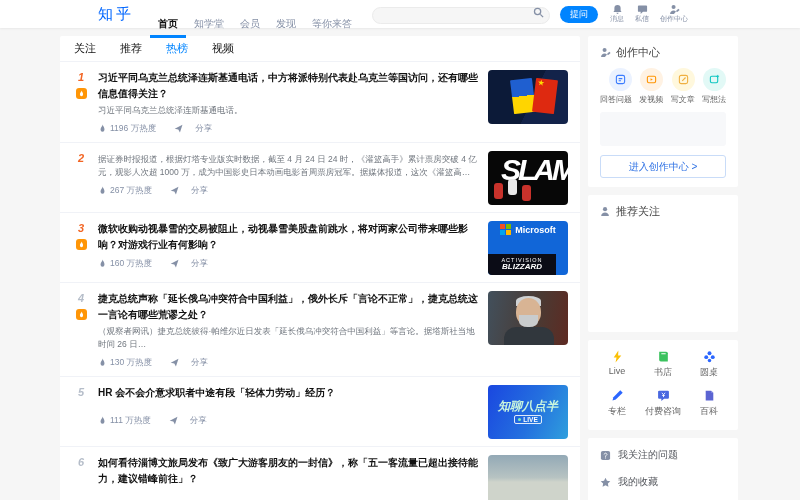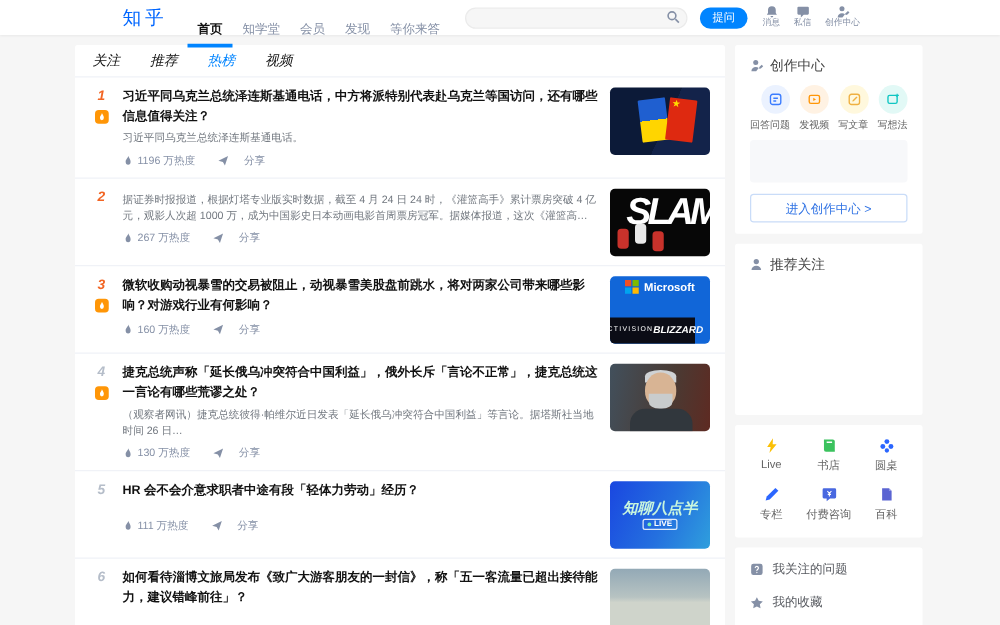--- a/index.html
+++ b/index.html
@@ -27,21 +27,21 @@
 
   
   .page { position:relative; width:800px; height:500px; }
   .main-card { position:absolute; left:60px; top:36px; width:520px; background:#fff;
     border-radius:2px; padding-bottom:20px; }
   .sidebar { position:absolute; left:588px; top:36px; width:150px; }
 
   
   .feed-tabs { display:flex; gap:8px; padding:0 6px; height:26px; align-items:center;
     border-bottom:1px solid #f0f2f7; }
-  .feed-tab { font-size:11px; color:#121212; padding:0 8px; cursor:pointer;font-style:italic; }
+  .feed-tab { font-size:11px; color:#121212; padding:0 8px; cursor:pointer; }
   .feed-tab.active { color:#0084ff; }
 
   
   .item { display:flex; padding:8px 12px 7px 10px; border-bottom:1px solid #f0f2f7; }
   .item:last-child { border-bottom:none; }
   .rank-col { width:22px; flex-shrink:0; text-align:center; padding-top:1px; }
   .rank { font-size:11px; font-weight:bold; color:#b5bdc9; font-style:italic; }
   .rank.hot { color:#f26524; }
   .rank-badge { width:11px; height:11px; margin:5px auto 0; background:#ff9607;
     border-radius:3px; display:flex; align-items:center; justify-content:center; }
@@ -78,21 +78,21 @@
 
   
   .thumb-ms { background:#1166d8; }
   .ms-top { position:absolute; top:0; left:0; right:0; height:18px; display:flex;
     align-items:center; justify-content:center; gap:4px; }
   .ms-grid { display:grid; grid-template-columns:5px 5px; grid-template-rows:5px 5px; gap:1px; }
   .ms-grid i:nth-child(1){background:#f25022} .ms-grid i:nth-child(2){background:#7fba00}
   .ms-grid i:nth-child(3){background:#00a4ef} .ms-grid i:nth-child(4){background:#ffb900}
   .ms-word { color:#fff; font-size:9px; font-weight:bold; }
   .ms-bottom { position:absolute; bottom:0; left:0; right:12px; height:21px; background:#0b0c16;
-    display:flex; flex-direction:row; align-items:center; justify-content:center;
+    display:flex; flex-direction:column; align-items:center; justify-content:center;
     color:#fff; line-height:1.1; }
   .ms-activision { font-size:5.5px; letter-spacing:1px; }
   .ms-blizzard { font-size:8px; font-weight:bold; font-style:italic; }
 
   
   .thumb-portrait { background:linear-gradient(100deg,#42505c 0%,#4a3a33 60%,#5e2a22 100%); }
   .por-head { position:absolute; left:28px; top:7px; width:25px; height:28px;
     border-radius:50% 50% 46% 46%; background:#d8b494; }
   .por-hair { position:absolute; left:28px; top:5px; width:25px; height:10px;
     border-radius:50% 50% 0 0; background:#cfd2d4; }

